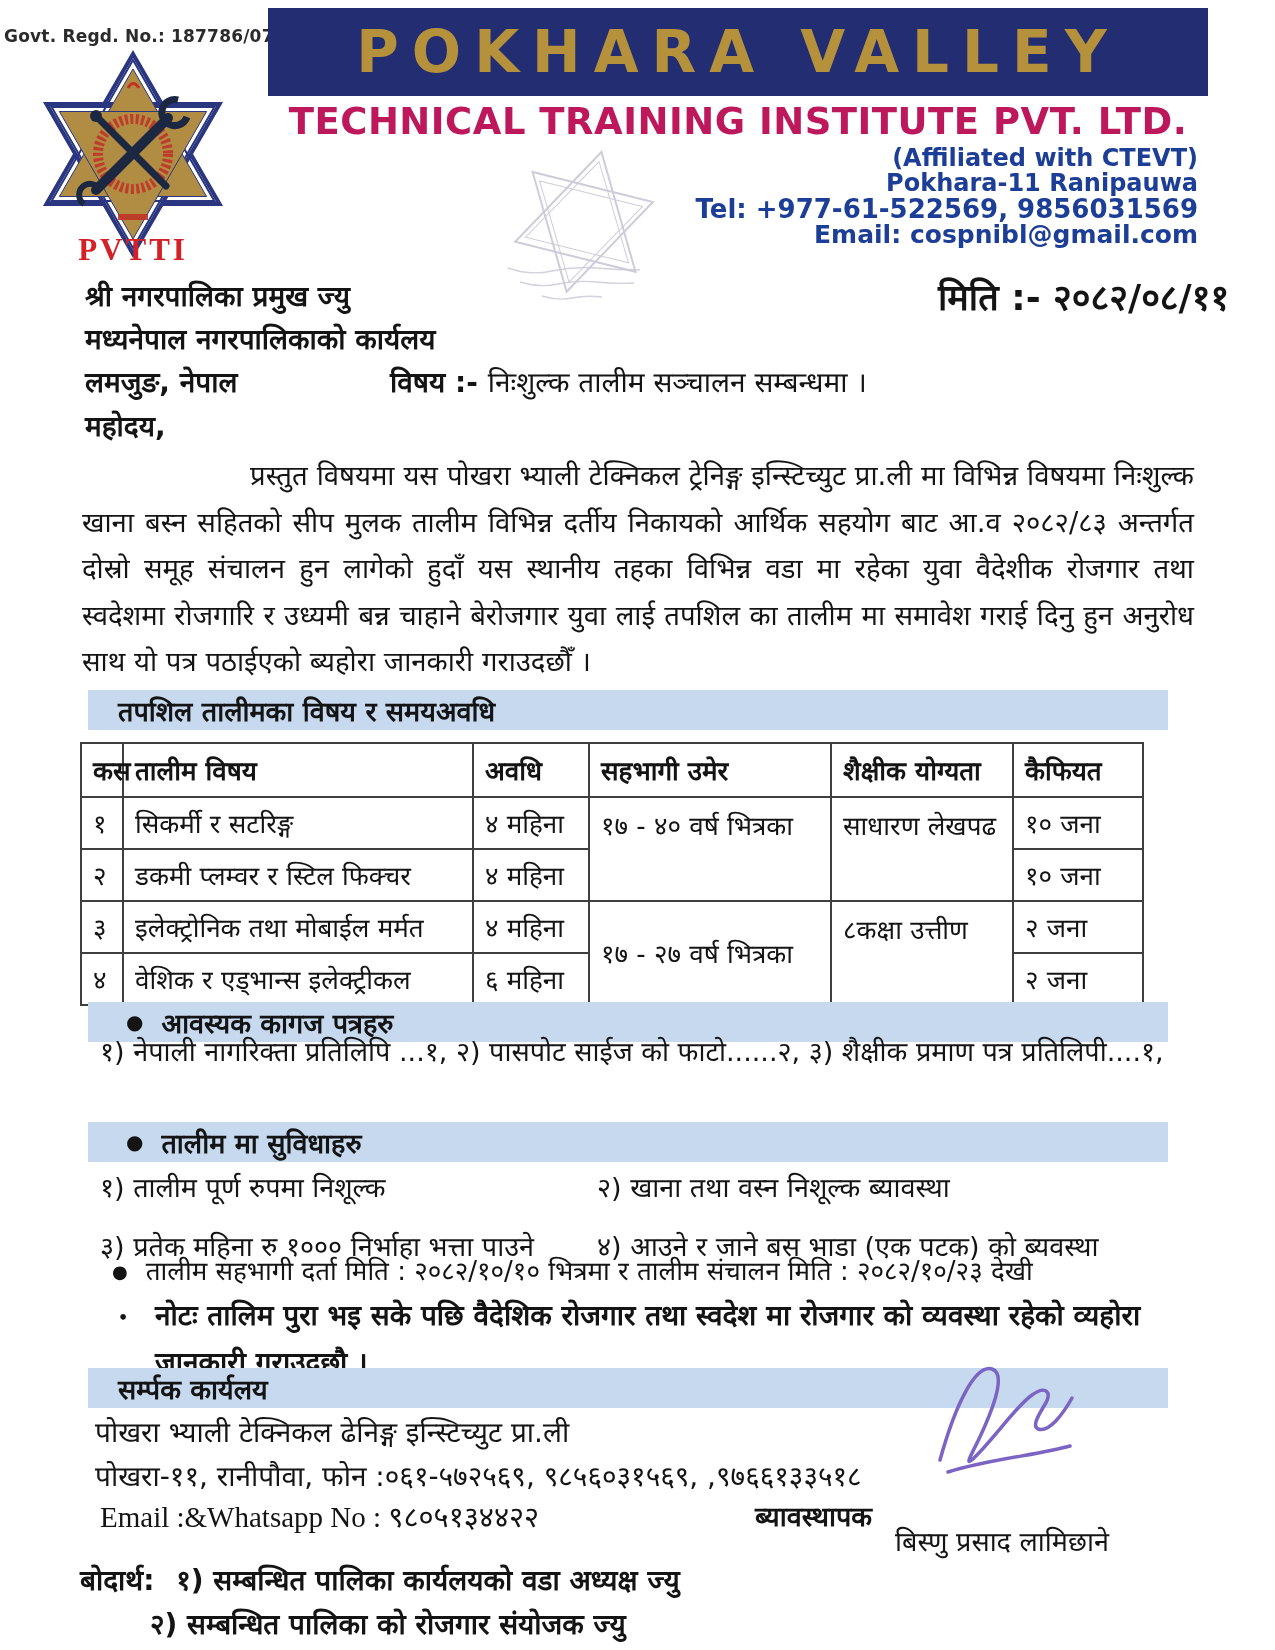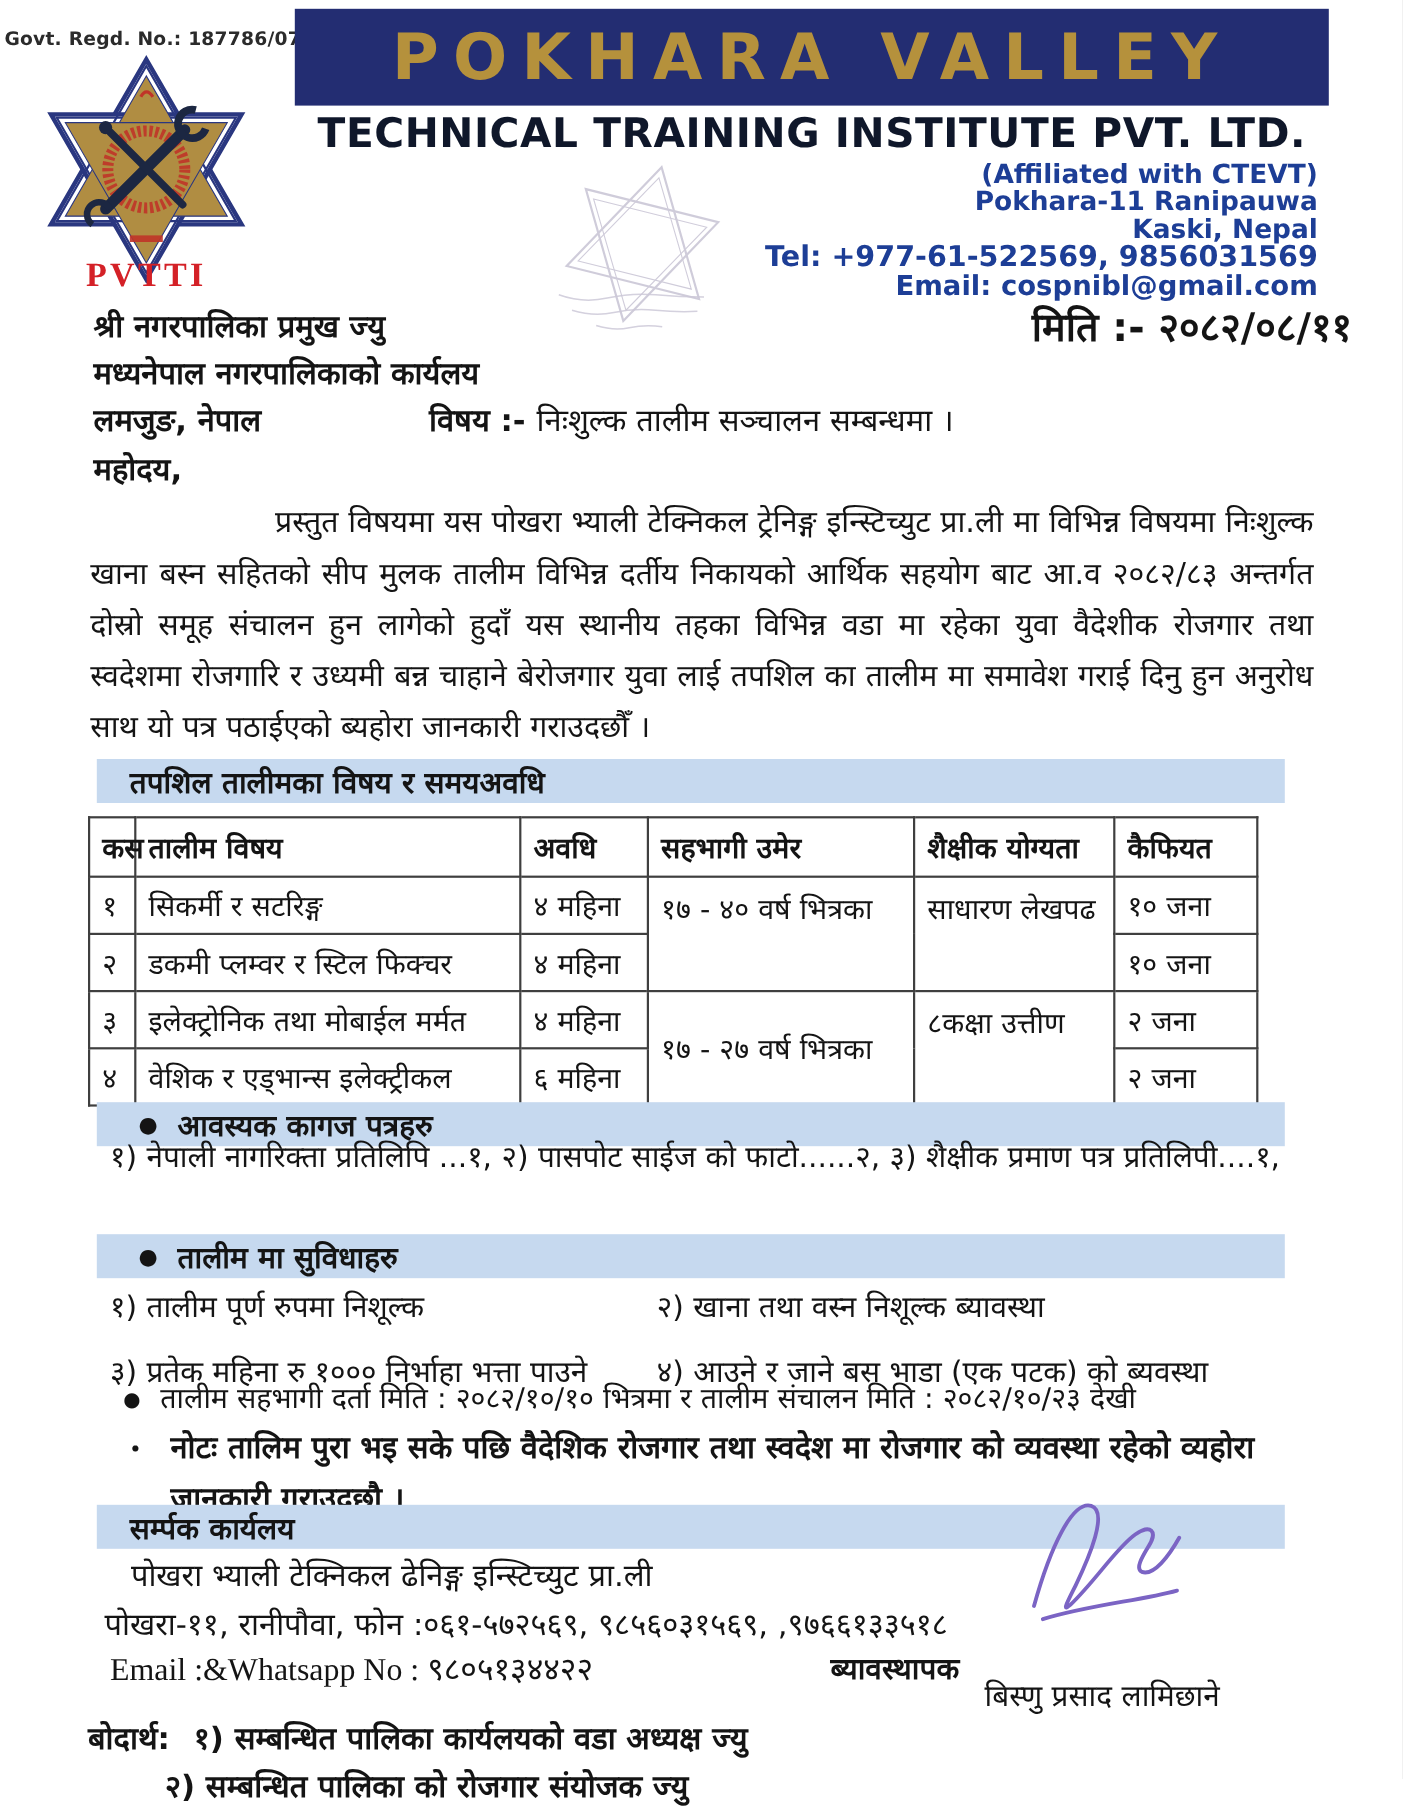--- a/index.html
+++ b/index.html
@@ -10,21 +10,21 @@
   }
   .abs{position:absolute;}
   .regd{left:4px;top:26px;font-size:17px;font-weight:bold;color:#2b2b2b;letter-spacing:.2px;}
   .banner{
     left:268px;top:8px;width:940px;height:88px;background:#232d72;
     display:flex;align-items:center;justify-content:center;
     color:#b5913c;font-weight:bold;font-size:58px;letter-spacing:13px;
   }
   .subtitle{
     left:268px;top:100px;width:940px;text-align:center;
-    color:#0f172a;font-weight:bold;font-size:37px;letter-spacing:.5px;
+    color:#be185d;font-weight:bold;font-size:37px;letter-spacing:.5px;
   }
   .org-contact{right:77px;top:146px;text-align:right;color:#1d3e96;font-weight:bold;
     font-size:24px;line-height:25px;}
   .org-contact .tel{font-size:26px;margin-top:1px;}
   .org-contact .em{font-size:25px;}
   .org-contact .em .val{font-weight:bold;}
   .logo-acronym{left:28px;top:232px;width:210px;text-align:center;color:#d42127;
     font-family:"Liberation Serif",serif;font-weight:bold;font-size:31px;letter-spacing:3px;}
   .date-line{left:938px;top:272px;font-weight:bold;font-size:36px;}
   .addr{left:85px;font-weight:bold;font-size:28px;}
@@ -62,21 +62,21 @@
   .doc1{top:1032px;}
   .doc2{top:1080px;}
   .fac-grid{left:100px;top:1168px;width:1070px;display:grid;
     grid-template-columns:497px 1fr;row-gap:22px;font-size:27px;}
   .dates-line{left:112px;top:1252px;font-size:26px;}
   .dates-line .dot{margin-right:18px;font-size:18px;vertical-align:2px;}
   .note{left:118px;top:1292px;width:1055px;font-size:28px;font-weight:bold;line-height:47px;}
   .note .dot{position:absolute;left:0;top:2px;font-size:16px;}
   .note .txt{display:block;margin-left:37px;}
   .contact-line{left:95px;font-size:28px;}
-  .cl1{top:1412px;margin-left:24px;}
+  .cl1{top:1412px;}
   .cl2{top:1456px;}
   .email-line{left:100px;top:1496px;font-family:"Liberation Serif",serif;font-size:29px;}
   .mgr-title{left:755px;top:1497px;font-weight:bold;font-size:27px;}
   .mgr-name{left:895px;top:1522px;font-size:27px;}
   .cc1{left:80px;top:1560px;font-weight:bold;font-size:28px;}
   .cc1 .item{margin-left:12px;}
   .cc2{left:150px;top:1604px;font-weight:bold;font-size:28px;}
   svg{display:block;}
 </style>
 </head>
@@ -105,21 +105,20 @@
   <div class="abs logo-acronym">PVTTI</div>
 
   <div class="abs banner">
     <span>POKHARA VALLEY</span>
   </div>
   <div class="abs subtitle">TECHNICAL TRAINING INSTITUTE PVT. LTD.</div>
 
   <div class="abs org-contact">
     <div>(Affiliated with CTEVT)</div>
     <div>Pokhara-11 Ranipauwa</div>
-    <div>Kaski, Nepal</div>
     <div class="tel"><span class="lbl">Tel:</span> <span>+977-61-522569, 9856031569</span></div>
     <div class="em"><span class="lbl">Email:</span> <span class="val">cospnibl@gmail.com</span></div>
   </div>
 
   <svg class="abs" style="left:480px;top:146px;opacity:.45;" width="215" height="165" viewBox="0 0 215 165">
     <g transform="rotate(14 105 72)" stroke="#978fae" fill="none" stroke-width="2">
       <polygon points="105,4 43,112 167,112"></polygon>
       <polygon points="105,148 167,40 43,40"></polygon>
       <polygon points="105,14 52,105 158,105" stroke-width="1"></polygon>
       <polygon points="105,138 158,47 52,47" stroke-width="1"></polygon>

